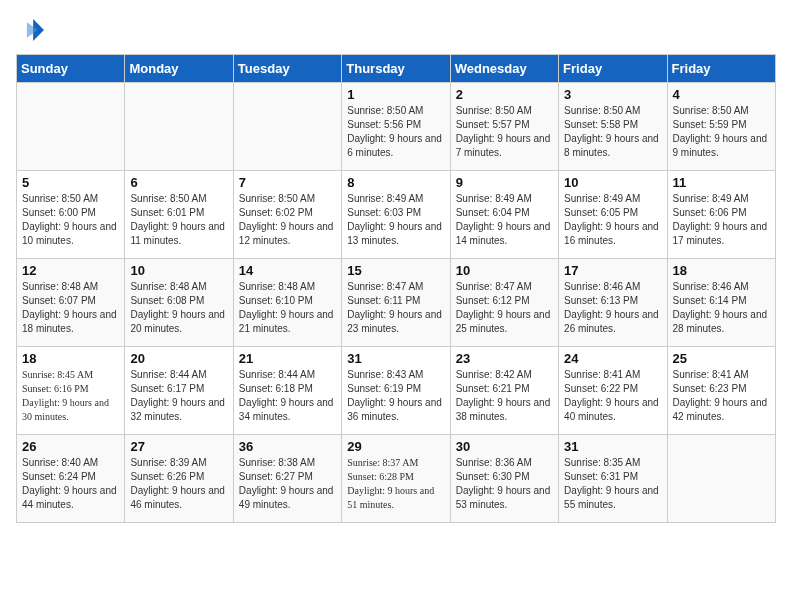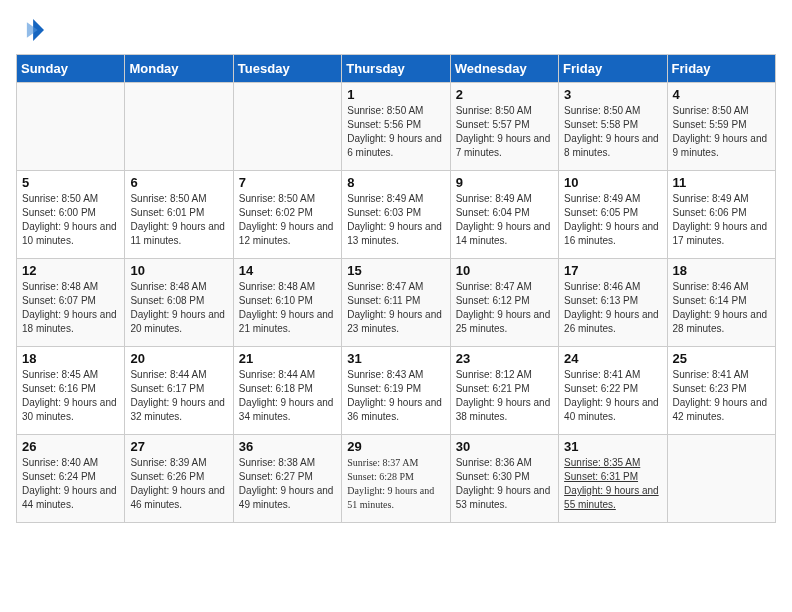--- a/index.html
+++ b/index.html
@@ -229,21 +229,21 @@
         <td>
           <span class="day-num">18</span>
           <div class="day-info" style="white-space: pre-line;">Sunrise: 8:46 AM
 Sunset: 6:14 PM
 Daylight: 9 hours and 28 minutes.</div>
         </td>
       </tr>
       <tr>
         <td>
           <span class="day-num">18</span>
-          <div class="day-info" style="white-space: pre-line;">Sunrise: 8:45 AM
+          <div class="day-info" style="white-space: pre-line; font-family: Liberation Serif, serif;">Sunrise: 8:45 AM
 Sunset: 6:16 PM
 Daylight: 9 hours and 30 minutes.</div>
         </td>
         <td>
           <span class="day-num">20</span>
           <div class="day-info" style="white-space: pre-line;">Sunrise: 8:44 AM
 Sunset: 6:17 PM
 Daylight: 9 hours and 32 minutes.</div>
         </td>
         <td>
@@ -253,21 +253,21 @@
 Daylight: 9 hours and 34 minutes.</div>
         </td>
         <td>
           <span class="day-num">31</span>
           <div class="day-info" style="white-space: pre-line;">Sunrise: 8:43 AM
 Sunset: 6:19 PM
 Daylight: 9 hours and 36 minutes.</div>
         </td>
         <td>
           <span class="day-num">23</span>
-          <div class="day-info" style="white-space: pre-line;">Sunrise: 8:12 AM
+          <div class="day-info" style="white-space: pre-line;">Sunrise: 8:42 AM
 Sunset: 6:21 PM
 Daylight: 9 hours and 38 minutes.</div>
         </td>
         <td>
           <span class="day-num">24</span>
           <div class="day-info" style="white-space: pre-line;">Sunrise: 8:41 AM
 Sunset: 6:22 PM
 Daylight: 9 hours and 40 minutes.</div>
         </td>
         <td>
@@ -303,20 +303,20 @@
 Daylight: 9 hours and 51 minutes.</div>
         </td>
         <td>
           <span class="day-num">30</span>
           <div class="day-info" style="white-space: pre-line;">Sunrise: 8:36 AM
 Sunset: 6:30 PM
 Daylight: 9 hours and 53 minutes.</div>
         </td>
         <td>
           <span class="day-num">31</span>
-          <div class="day-info" style="white-space: pre-line; text-decoration: underline;">Sunrise: 8:35 AM
+          <div class="day-info" style="white-space: pre-line;">Sunrise: 8:35 AM
 Sunset: 6:31 PM
 Daylight: 9 hours and 55 minutes.</div>
         </td>
         <td></td>
       </tr>
     </tbody>
 </table>
 
 </body></html>

